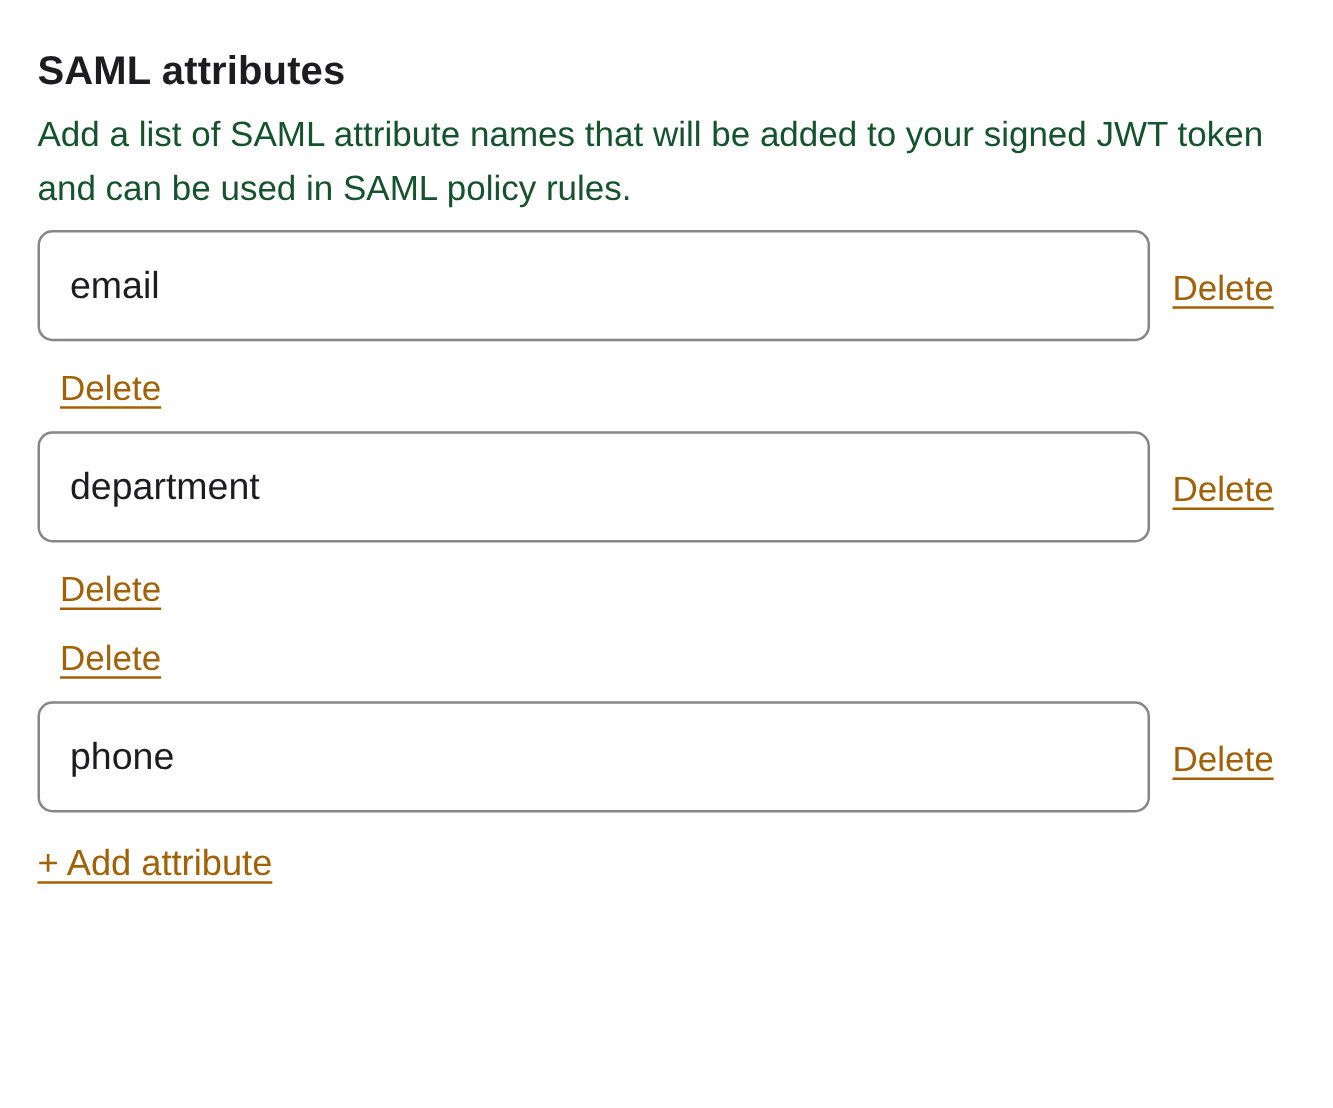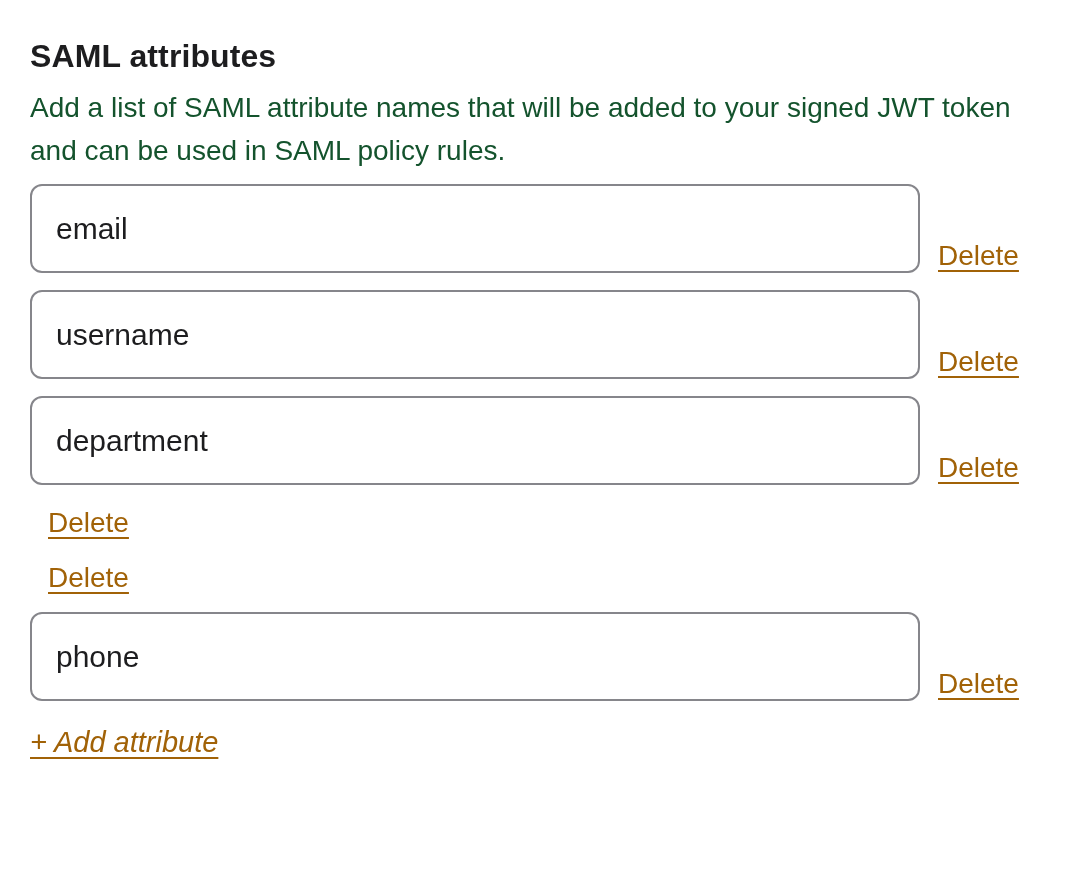--- a/index.html
+++ b/index.html
@@ -28,21 +28,21 @@
     max-width: 1005px;
     font-size: 28px;
     line-height: 43px;
     color: #14532d;
   }
   .rows {
     margin-top: 12px;
   }
   .attr-row {
     display: flex;
-    align-items: flex-end;
+    align-items: center;
     margin-bottom: 17px;
     margin-top: 12px;
   }
   .attr-input {
     width: 890px;
     height: 89px;
     border: 2px solid #86868b;
     border-radius: 12px;
     background: #ffffff;
     padding: 0 24px;
@@ -60,21 +60,20 @@
   }
   .delete-link {
     margin-left: 18px;
     margin-top: 4px;
     font-size: 28px;
     line-height: 34px;
     white-space: nowrap;
   }
   .add-wrap {
     margin-top: 24px;
-    font-style: italic;
   }
   .add-link {
     display: inline-block;
     font-size: 29px;
     line-height: 34px;
   }
 </style>
 </head>
 <body>
 
@@ -83,21 +82,20 @@
 
   <p class="section-desc">Add a list of SAML attribute names that will be added to your signed JWT token and can be used in SAML policy rules.</p>
 
   <div class="rows" id="rows">
     <div class="attr-row">
       <input class="attr-input" type="text" value="email" style="">
       <a class="link delete-link" href="#">Delete</a>
     </div>
 
     <div class="attr-row">
-      <input class="attr-input" type="text" value="username" style="">
       <a class="link delete-link" href="#">Delete</a>
     </div>
 
     <div class="attr-row">
       <input class="attr-input" type="text" value="department" style="">
       <a class="link delete-link" href="#">Delete</a>
     </div>
 
     <div class="attr-row">
       <a class="link delete-link" href="#">Delete</a>

